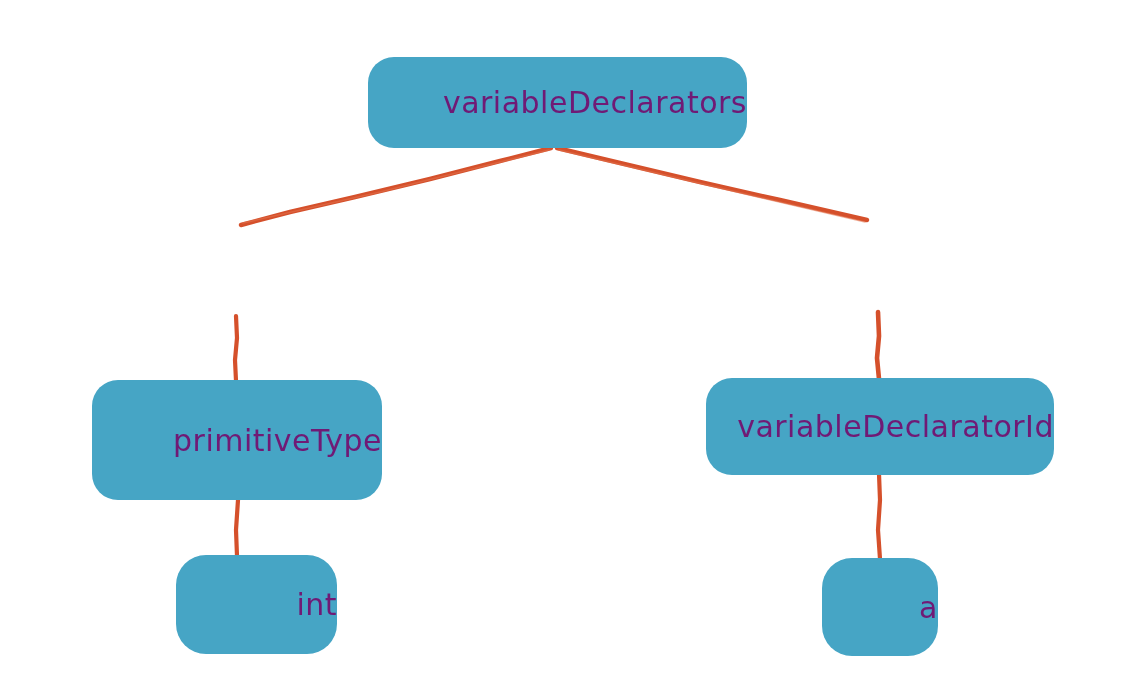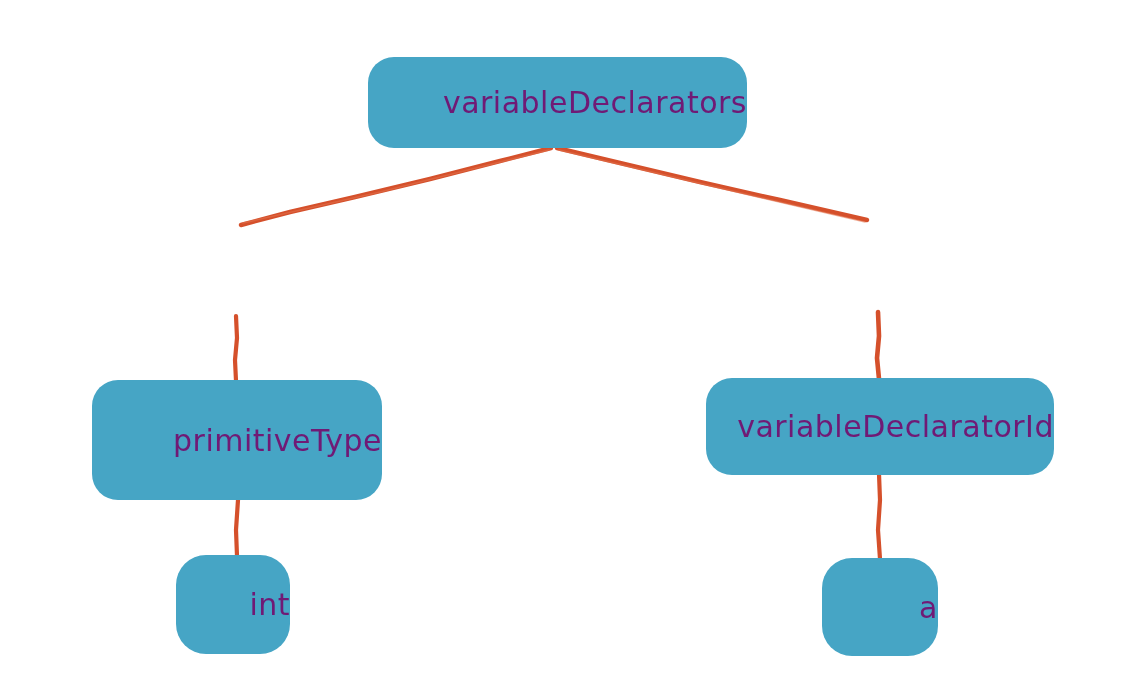--- a/index.html
+++ b/index.html
@@ -37,21 +37,21 @@
     text-align: center;
   }
   .node.leaf {
     border-radius: 30px;
   }
   #node-root            { left: 368px; top: 57px;  width: 379px; height: 91px; }
   #node-typetype        { left: 118px; top: 224px; width: 239px; height: 93px; }
   #node-vardeclarator   { left: 673px; top: 218px; width: 382px; height: 95px; }
   #node-primitivetype   { left: 92px;  top: 380px; width: 290px; height: 120px; }
   #node-vardeclaratorid { left: 677px; top: 378px; width: 348px; height: 97px; margin-left: 29px; }
-  #node-int             { left: 176px; top: 555px; width: 114px; height: 99px; }
+  #node-int             { left: 176px; top: 555px; width: 141px; height: 99px; padding-left: 20px; }
   #node-a               { left: 822px; top: 558px; width: 116px; height: 98px; }
 </style>
 </head>
 <body>
 
 <div class="canvas">
 
   <svg class="edges-layer" viewBox="0 0 1142 683" xmlns="http://www.w3.org/2000/svg">
     <g fill="none" stroke-linecap="round" stroke-linejoin="round">
 

